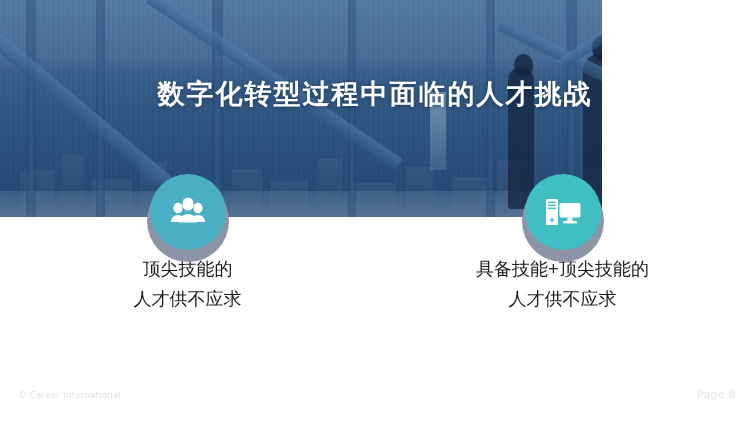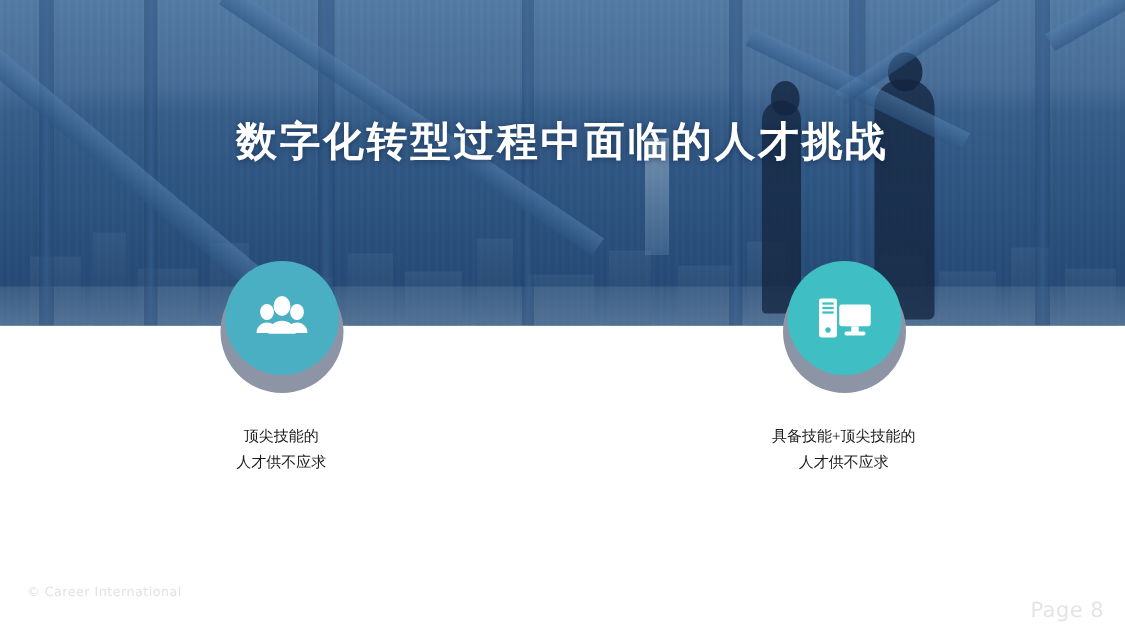--- a/index.html
+++ b/index.html
@@ -17,21 +17,21 @@
     height: 422px;
     background: #ffffff;
     overflow: hidden;
   }
 
   
   .banner {
     position: absolute;
     left: 0;
     top: 0;
-    width: 750px;
+    width: 602px;
     height: 217px;
     overflow: hidden;
     background: #2b5b8e;
   }
   .banner-photo {
     position: absolute;
     inset: 0;
     
     background:
       
@@ -179,46 +179,46 @@
     height: 76px;
     border-radius: 50%;
     display: flex;
     align-items: center;
     justify-content: center;
   }
   .badge-circle svg {
     display: block;
   }
   .caption {
-    margin-top: 28px;
+    margin-top: 0;
     text-align: center;
     color: #1b1b1b;
-    font-size: 10px;
+    font-size: 18px;
     line-height: 1.65;
-    font-family: Liberation Serif, serif;
+    font-family: Liberation Mono, monospace;
   }
   .caption .line {
     display: block;
     white-space: nowrap;
   }
 
   
   .footer-left {
     position: absolute;
     left: 18px;
     bottom: 22px;
     font-size: 8.5px;
     color: #e2e2e4;
     letter-spacing: 0.3px;
   }
   .footer-right {
     position: absolute;
     right: 14px;
-    bottom: 7px;
-    font-size: 14px;
+    bottom: 21px;
+    font-size: 11px;
     color: #e4e4e6;
     letter-spacing: 0.3px;
   }
 </style>
 </head>
 <body>
 
 <div class="slide">
 
   <div class="banner">

